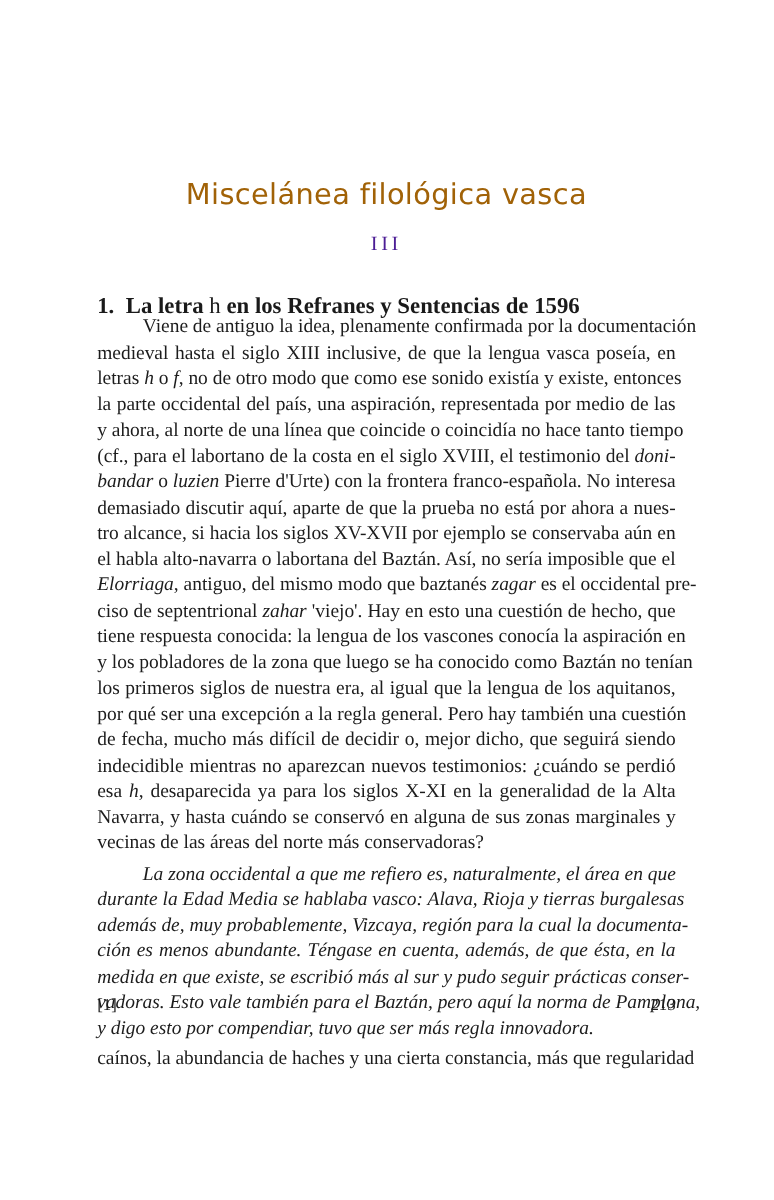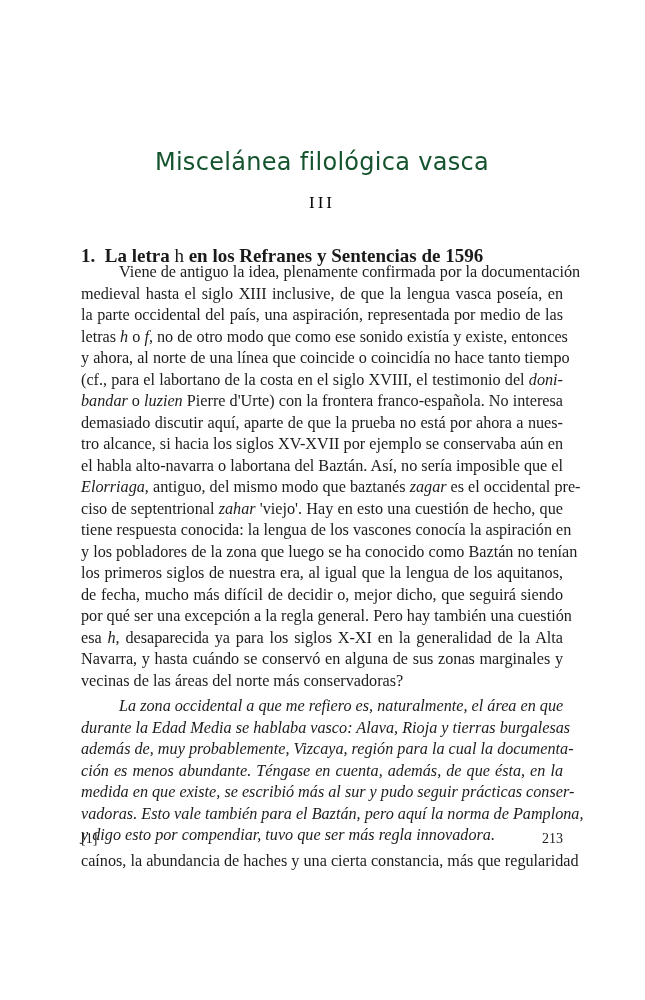--- a/index.html
+++ b/index.html
@@ -5,25 +5,25 @@
   html, body { margin: 0; padding: 0; }
   body {
     width: 645px; height: 1000px; background: #ffffff; position: relative;
     font-family: "Liberation Serif", "DejaVu Serif", serif; color: #1c1c1c;
     overflow: hidden;
   }
   .page { position: absolute; left: 81px; top: 0; width: 482px; }
   .title {
     position: absolute; left: 0; width: 482px; top: 148px; text-align: center;
     font-family: "DejaVu Sans", "Liberation Sans", sans-serif; font-size: 24px;
-    letter-spacing: 0.3px; color: #14532d;
+    letter-spacing: 0.3px; color: #a16207;
   }
   .roman {
     position: absolute; left: 0; width: 482px; top: 193px; text-align: center;
-    font-size: 17px; letter-spacing: 3px; color: #000000;
+    font-size: 17px; letter-spacing: 3px; color: #4c1d95;
   }
   .section {
     position: absolute; left: 0; top: 245px; font-size: 19px; font-weight: bold; color: #1a1a1a;
   }
   .section .h { font-weight: normal; }
   .body { position: absolute; left: 0; top: 262px; width: 482px; font-size: 16.2px; line-height: 21.5px; }
   .body .line { display: block; text-align: justify; text-align-last: justify; white-space: nowrap; }
   .body .line.last { text-align-last: left; }
   .body .line.indent { padding-left: 38px; }
   em { font-style: italic; }
@@ -40,35 +40,36 @@
   <div class="section">
     <span>1.</span>&nbsp;
     <span>La letra</span>
     <span class="h">h</span>
     <span>en los Refranes y Sentencias de 1596</span>
   </div>
   <div class="body" id="body">
       <div style="margin-bottom: 4px;">
         <span class="line indent"><span>Viene de antiguo la idea, plenamente confirmada por la documentación</span></span>
         <span class="line"><span>medieval hasta el siglo XIII inclusive, de que la lengua vasca poseía, en</span></span>
+        <span class="line"><span>letras </span><em>h</em><span> o </span><em>f</em><span>, no de otro modo que como ese sonido existía y existe, entonces</span></span>
         <span class="line"><span>la parte occidental del país, una aspiración, representada por medio de las</span></span>
-        <span class="line"><span>letras </span><em>h</em><span> o </span><em>f</em><span>, no de otro modo que como ese sonido existía y existe, entonces</span></span>
         <span class="line"><span>y ahora, al norte de una línea que coincide o coincidía no hace tanto tiempo</span></span>
         <span class="line"><span>(cf., para el labortano de la costa en el siglo XVIII, el testimonio del </span><em>doni-</em></span>
         <span class="line"><em>bandar</em><span> o </span><em>luzien</em><span> Pierre d'Urte) con la frontera franco-española. No interesa</span></span>
         <span class="line"><span>demasiado discutir aquí, aparte de que la prueba no está por ahora a nues-</span></span>
         <span class="line"><span>tro alcance, si hacia los siglos XV-XVII por ejemplo se conservaba aún en</span></span>
         <span class="line"><span>el habla alto-navarra o labortana del Baztán. Así, no sería imposible que el</span></span>
         <span class="line"><em>Elorriaga</em><span>, antiguo, del mismo modo que baztanés </span><em>zagar</em><span> es el occidental pre-</span></span>
         <span class="line"><span>ciso de septentrional </span><em>zahar</em><span> 'viejo'. Hay en esto una cuestión de hecho, que</span></span>
         <span class="line"><span>tiene respuesta conocida: la lengua de los vascones conocía la aspiración en</span></span>
         <span class="line"><span>y los pobladores de la zona que luego se ha conocido como Baztán no tenían</span></span>
         <span class="line"><span>los primeros siglos de nuestra era, al igual que la lengua de los aquitanos,</span></span>
+        <span class="line"><span>por qué ser una excepción a la regla general. Pero hay también una cuestión</span></span>
         <span class="line"><span>de fecha, mucho más difícil de decidir o, mejor dicho, que seguirá siendo</span></span>
-        <span class="line"><span>por qué ser una excepción a la regla general. Pero hay también una cuestión</span></span>
+        <span class="line"><span>indecidible mientras no aparezcan nuevos testimonios: ¿cuándo se perdió</span></span>
         <span class="line"><span>esa </span><em>h</em><span>, desaparecida ya para los siglos X-XI en la generalidad de la Alta</span></span>
         <span class="line"><span>Navarra, y hasta cuándo se conservó en alguna de sus zonas marginales y</span></span>
         <span class="line last"><span>vecinas de las áreas del norte más conservadoras?</span></span>
       </div>
       <div style="margin-bottom: 4px; font-style: italic;">
         <span class="line indent"><span>La zona occidental a que me refiero es, naturalmente, el área en que</span></span>
         <span class="line"><span>durante la Edad Media se hablaba vasco: Alava, Rioja y tierras burgalesas</span></span>
         <span class="line"><span>además de, muy probablemente, Vizcaya, región para la cual la documenta-</span></span>
         <span class="line"><span>ción es menos abundante. Téngase en cuenta, además, de que ésta, en la</span></span>
         <span class="line"><span>medida en que existe, se escribió más al sur y pudo seguir prácticas conser-</span></span>

